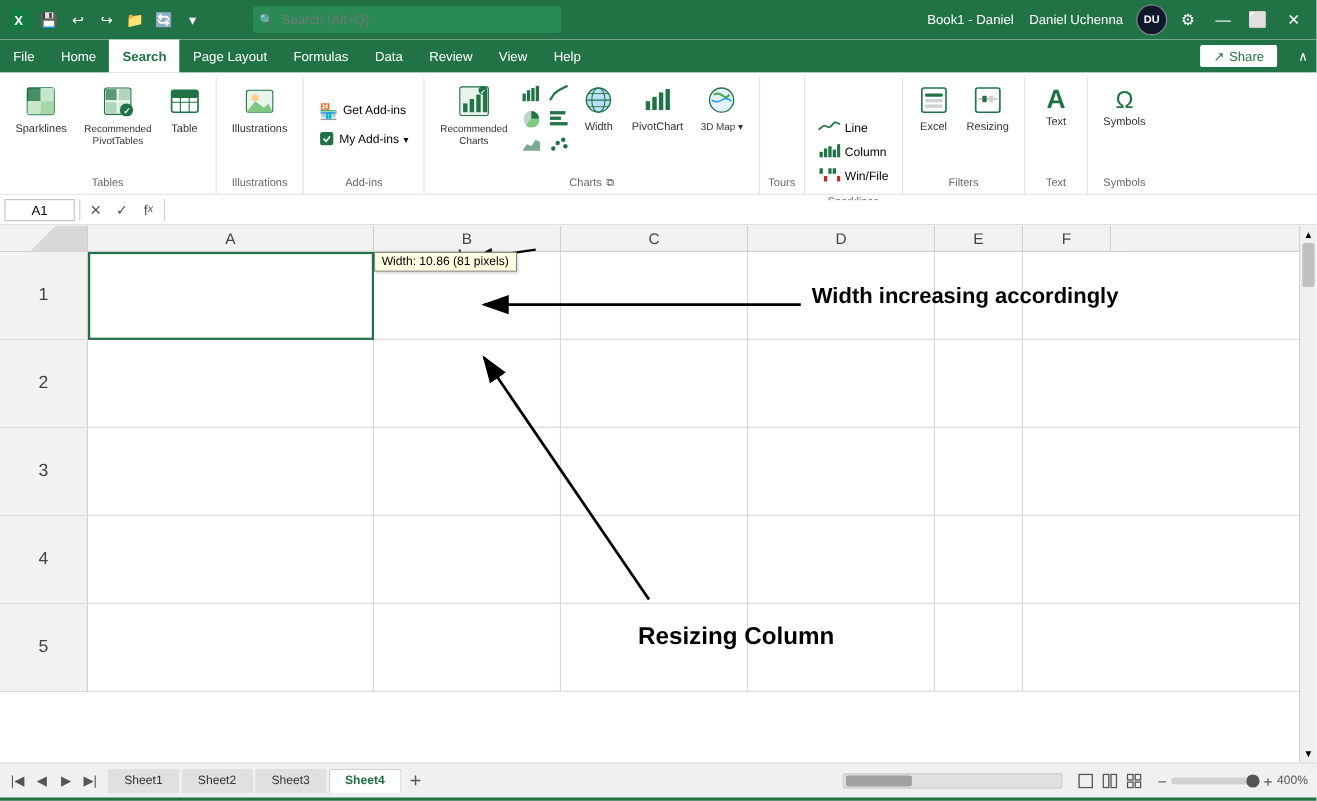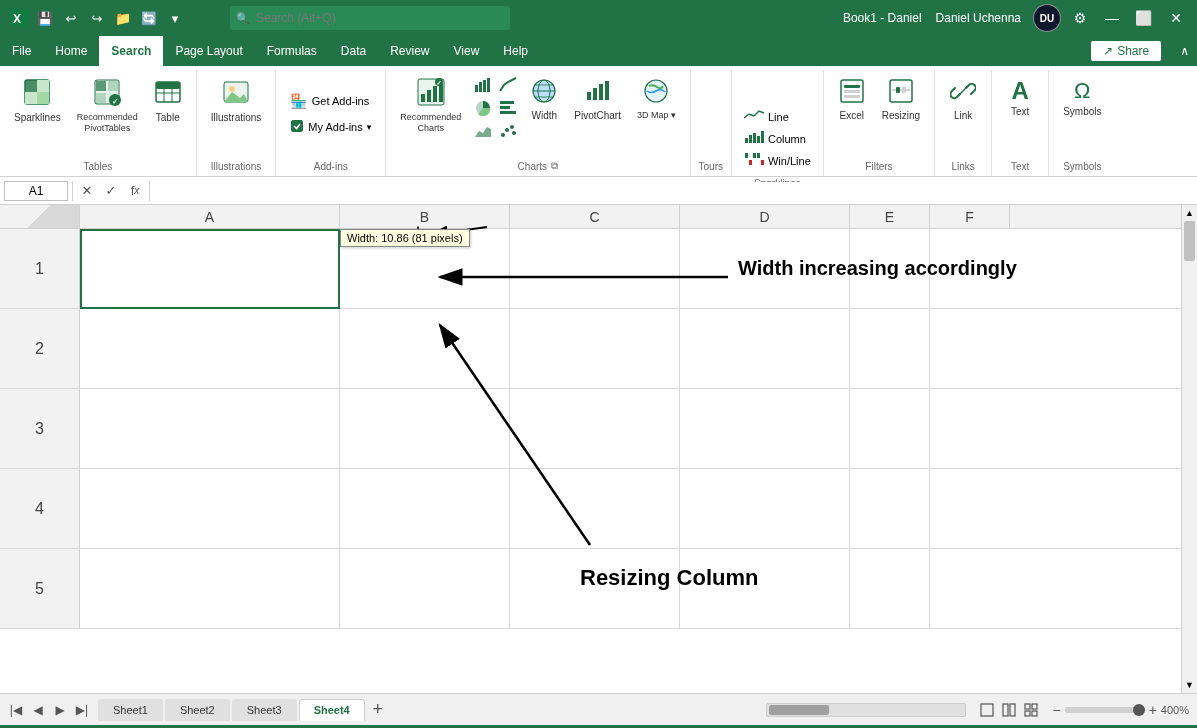--- a/index.html
+++ b/index.html
@@ -435,21 +435,21 @@
           <div class="sparkline-item">
             <span class="sparkline-icon">
               <svg width="20" height="14" viewBox="0 0 20 14">
                   <rect x="1" y="1" width="3" height="5" fill="#217346"></rect>
                   <rect x="5" y="8" width="3" height="5" fill="#c62828"></rect>
                   <rect x="9" y="1" width="3" height="5" fill="#217346"></rect>
                   <rect x="13" y="1" width="3" height="5" fill="#217346"></rect>
                   <rect x="17" y="8" width="3" height="5" fill="#c62828"></rect>
                 </svg>
             </span>
-            <span>Win/Line</span>
+            <span>Win/File</span>
           </div>
         </div>
       </div>
       <div class="ribbon-group-label">Sparklines</div>
     </div>
 
     <div class="ribbon-group">
       <div class="ribbon-group-content">
         <div class="ribbon-btn">
           <div class="btn-icon">
@@ -470,35 +470,20 @@
                 <rect x="8" y="9" width="4" height="6" rx="1" fill="#217346"></rect>
                 <rect x="14" y="9" width="4" height="6" rx="1" fill="#d0d0d0"></rect>
               </svg>
           </div>
           <div class="btn-label">Resizing</div>
         </div>
       </div>
       <div class="ribbon-group-label">Filters</div>
     </div>
 
-    <div class="ribbon-group">
-      <div class="ribbon-group-content">
-        <div class="ribbon-btn">
-          <div class="btn-icon">
-            <svg width="26" height="26" viewBox="0 0 26 26">
-                <path d="M10,16 L7,19 C5.5,20.5 3,20.5 1.5,19 C0,17.5 0,15 1.5,13.5 L5,10" stroke="#217346" stroke-width="2" fill="none" stroke-linecap="round"></path>
-                <path d="M16,10 L19,7 C20.5,5.5 23,5.5 24.5,7 C26,8.5 26,11 24.5,12.5 L21,16" stroke="#217346" stroke-width="2" fill="none" stroke-linecap="round"></path>
-                <line x1="8" y1="18" x2="18" y2="8" stroke="#217346" stroke-width="1.5"></line>
-              </svg>
-          </div>
-          <div class="btn-label">Link</div>
-        </div>
-      </div>
-      <div class="ribbon-group-label">Links</div>
-    </div>
 
     <div class="ribbon-group">
       <div class="ribbon-group-content">
         <div class="ribbon-btn">
           <div class="btn-icon" style="font-size:24px; font-weight:bold; color:#217346; width:26px; height:26px; display:flex; align-items:center; justify-content:center;">A</div>
           <div class="btn-label">Text</div>
         </div>
       </div>
       <div class="ribbon-group-label">Text</div>
     </div>

